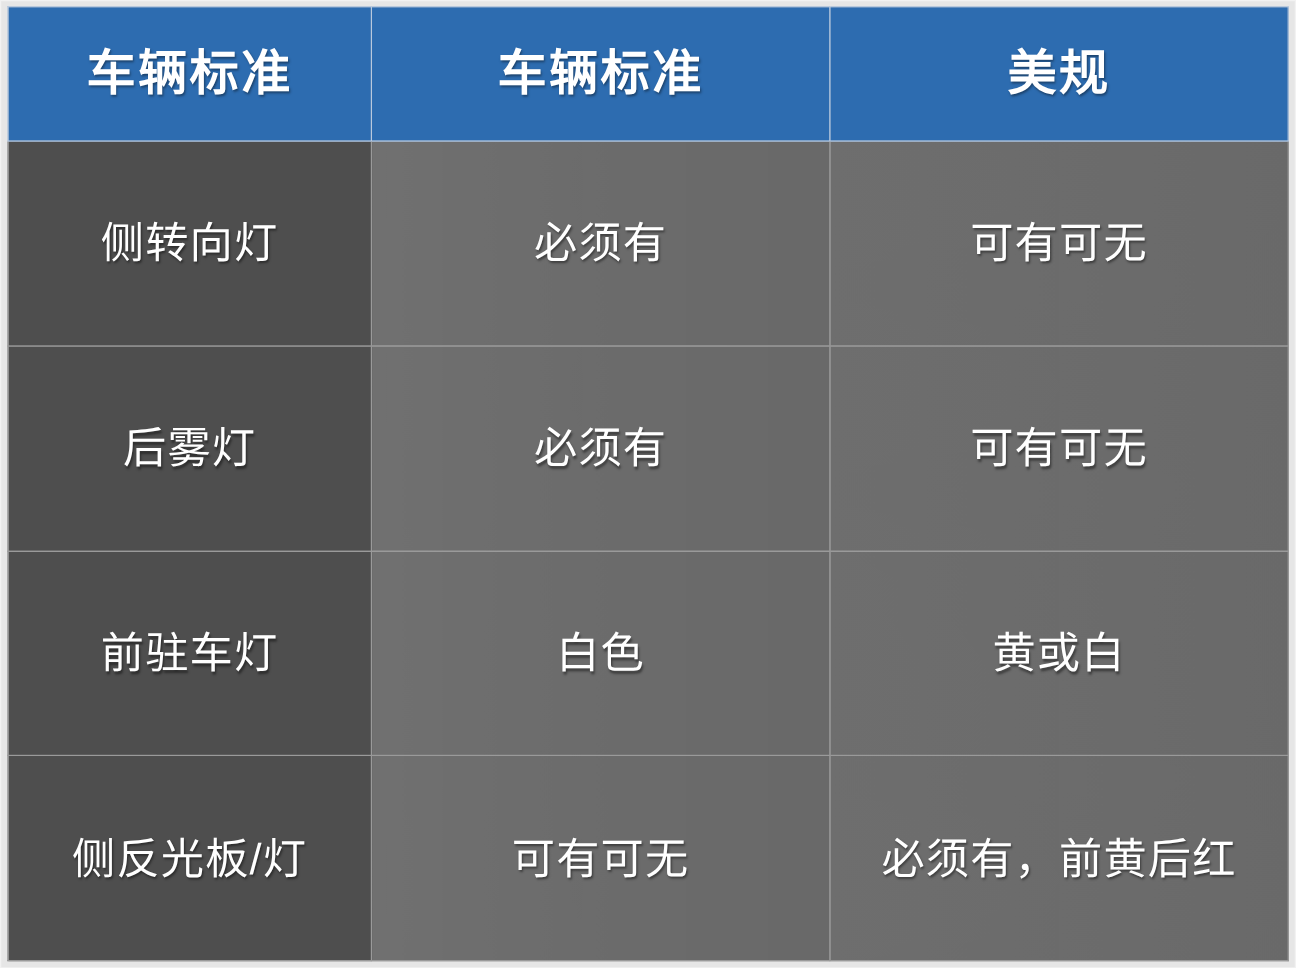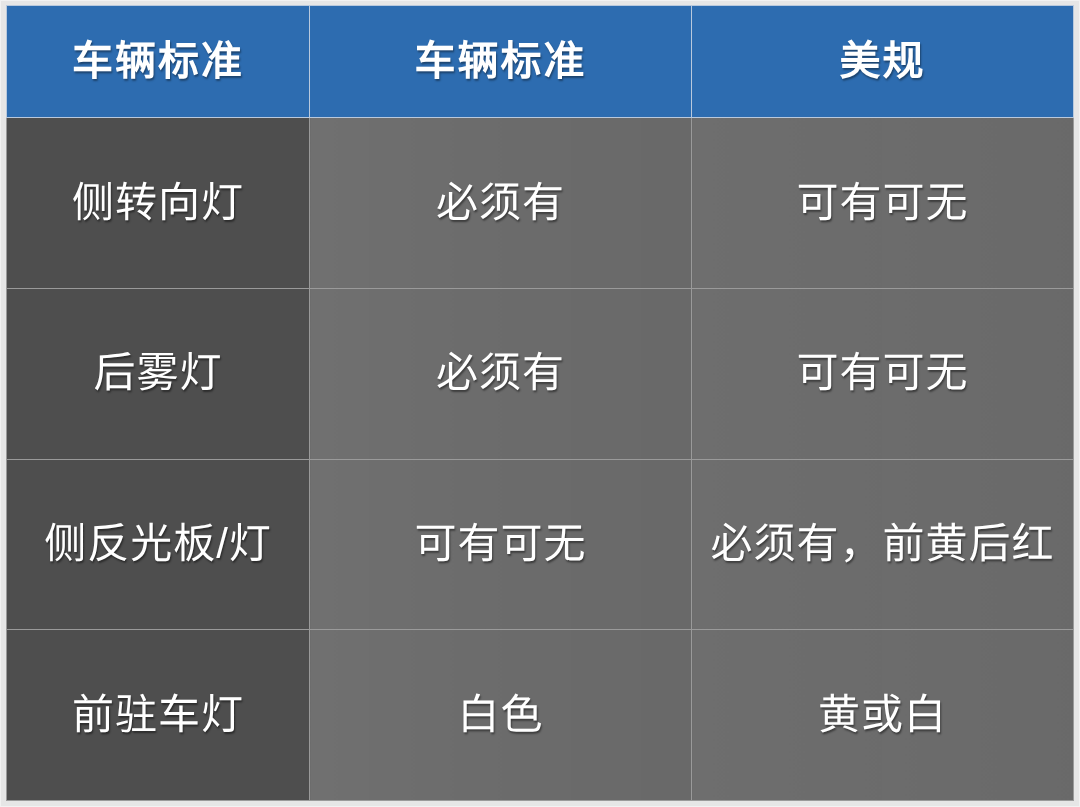--- a/index.html
+++ b/index.html
@@ -59,21 +59,21 @@
     text-shadow: 1px 2px 2px rgba(0,0,0,0.38);
     border-color: #b9c9dd;
   }
 
   
   .reg-table tbody tr {
     height: 115px;
   }
 
   .reg-table tbody td {
-    font-size: 42px;
+    font-size: 36px;
     font-weight: 500;
     text-shadow: 1px 2px 2px rgba(0,0,0,0.45);
     border-color: #9a9a9a;
   }
 
   .reg-table tbody td.col-standard {
     background: #4e4e4e;
     letter-spacing: 1px;
   }
 
@@ -123,24 +123,24 @@
         <td class="col-standard">侧转向灯</td>
         <td class="col-eu">必须有</td>
         <td class="col-us">可有可无</td>
       </tr>
       <tr>
         <td class="col-standard">后雾灯</td>
         <td class="col-eu">必须有</td>
         <td class="col-us">可有可无</td>
       </tr>
       <tr>
+        <td class="col-standard">前驻车灯</td>
+        <td class="col-eu">白色</td>
+        <td class="col-us">黄或白</td>
+      </tr>
+      <tr>
         <td class="col-standard">侧反光板/灯</td>
         <td class="col-eu">可有可无</td>
         <td class="col-us">必须有，前黄后红</td>
-      </tr>
-      <tr>
-        <td class="col-standard">前驻车灯</td>
-        <td class="col-eu">白色</td>
-        <td class="col-us">黄或白</td>
       </tr>
     </tbody>
   </table>
 </div>
 
 </body></html>

